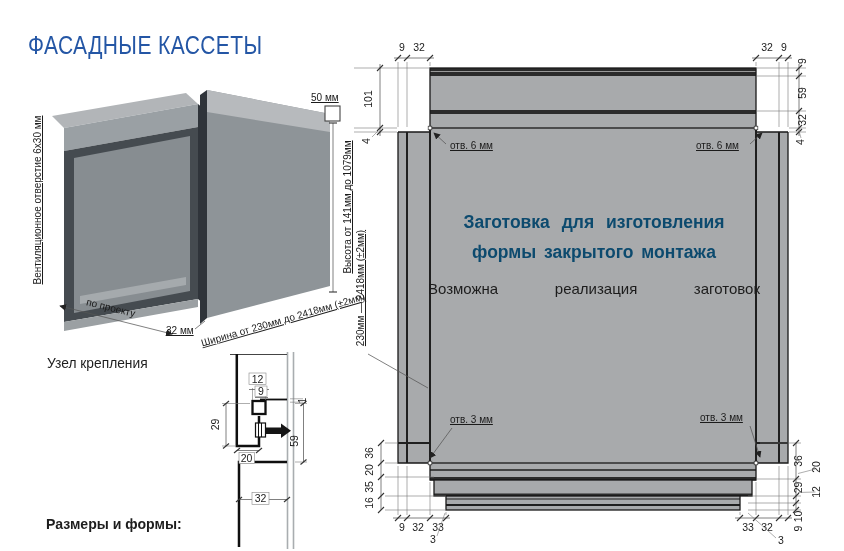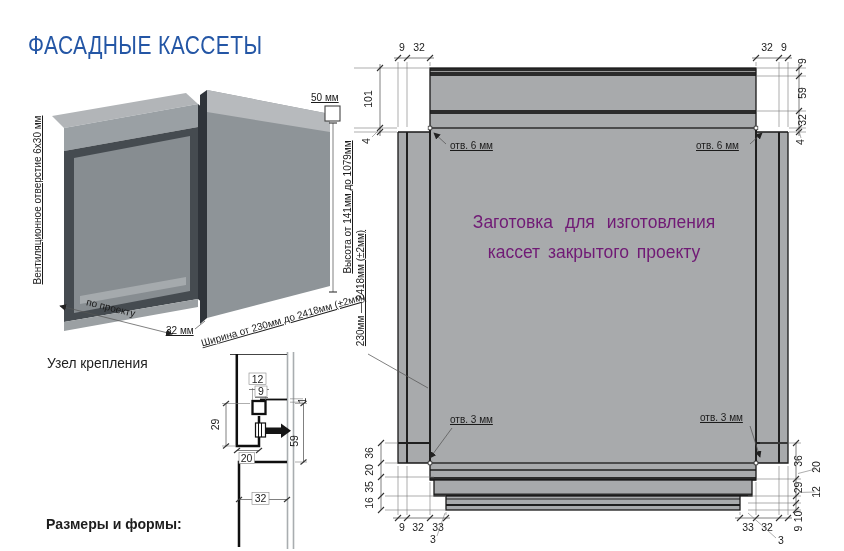--- a/index.html
+++ b/index.html
@@ -4,21 +4,21 @@
 <style>
   html,body{margin:0;padding:0;background:#fff;}
   #stage{position:relative;width:844px;height:551px;background:#fff;overflow:hidden;
          font-family:"Liberation Sans",sans-serif;color:#1d1d1d;}
   .abs{position:absolute;}
   #title{left:28px;top:31px;font-size:25px;color:var(--accent-blue,#2456a5);
          transform:scaleX(.84);transform-origin:left top;letter-spacing:.5px;white-space:nowrap;}
   #uzel{left:47px;top:354px;font-size:15px;transform:scaleX(.92);transform-origin:left top;white-space:nowrap;}
   #razmery{left:46px;top:515px;font-size:15px;font-weight:bold;transform:scaleX(.94);transform-origin:left top;white-space:nowrap;}
   #blanktext{left:428px;top:212px;width:332px;}
-  .bt{font-weight:normal;font-size:17.5px;text-align:center;color:#701a75;white-space:nowrap;}
+  .bt{font-weight:bold;font-size:17.5px;text-align:center;color:#0c4a6e;white-space:nowrap;}
   .bt1{word-spacing:7px;margin-bottom:9px;}
   .bt2{word-spacing:3px;margin-bottom:15px;}
   .bp{font-size:15px;color:#1c1c1c;line-height:1.5;}
   .just{text-align:justify;text-align-last:justify;}
   svg{position:absolute;overflow:visible;}
   svg text{font-family:"Liberation Sans",sans-serif;fill:#1b1b1b;}
   .d{text-anchor:middle;font-size:10.5px;}
   .lbl{font-size:10px;}
   .u{text-decoration:underline;}
   .sheet{fill:var(--sheet-grey,#a8aaac);}
@@ -311,16 +311,17 @@
       <line x1="785" y1="521" x2="791" y2="515" class="tick"></line>
       <text class="d" x="748" y="531">33</text>
       <text class="d" x="767" y="531">32</text>
       <text class="d" x="781" y="544">3</text>
       <line x1="776" y1="538" x2="748" y2="513" class="ext"></line>
     </g>
   </svg>
 
   <div class="abs" id="blanktext">
     <div class="bt bt1">Заготовка для изготовления</div>
-    <div class="bt bt2">кассет закрытого проекту</div>
+    <div class="bt bt2">формы закрытого монтажа</div>
+    <div class="bp just">Возможна реализация заготовок</div>
   </div>
 
 </div>
 
 </body></html>

